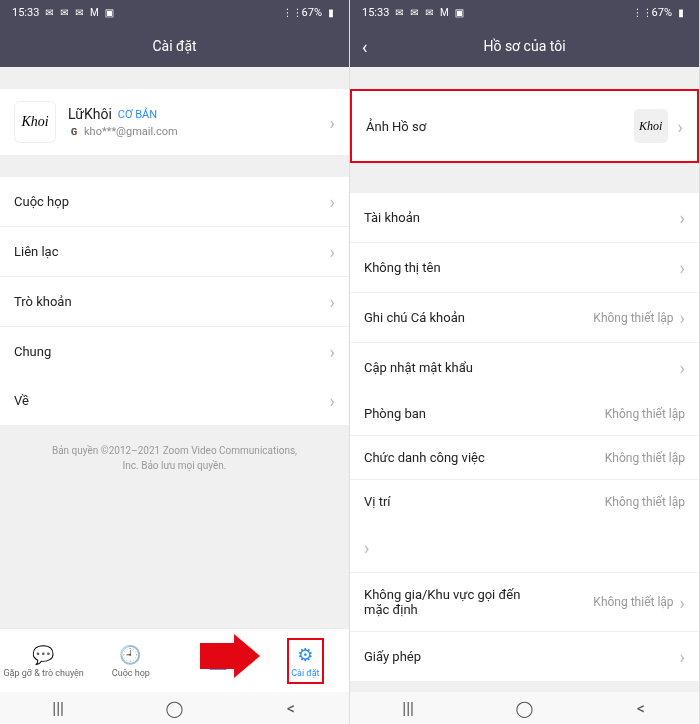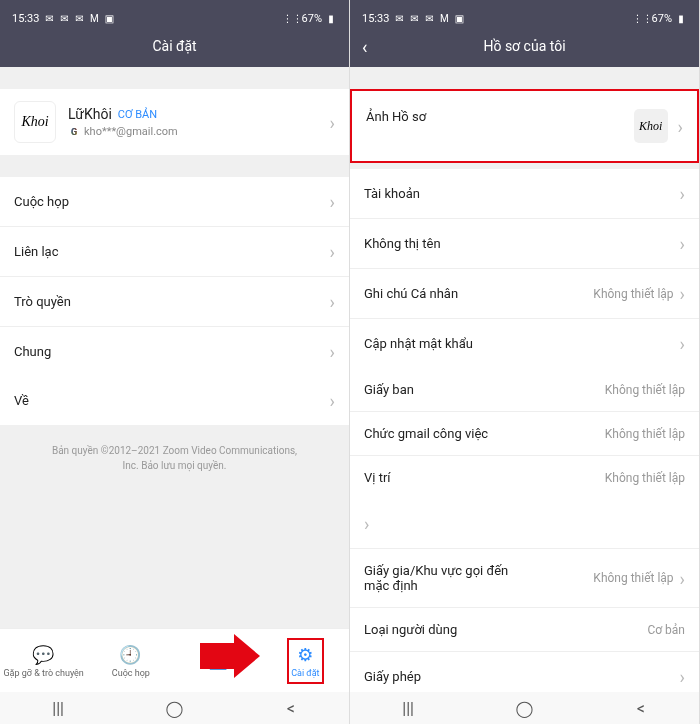--- a/index.html
+++ b/index.html
@@ -16,21 +16,21 @@
   height: 724px;
   background: #f0f0f0;
   position: relative;
   border-right: 1px solid #ddd;
 }
 .status-bar {
   background: #4a4a5c;
   color: #fff;
   height: 25px;
   display: flex;
-  align-items: flex-end;
+  align-items: center;
   justify-content: space-between;
   padding: 0 12px;
   font-size: 11px;
 }
 .status-left { display: flex; align-items: center; gap: 4px; }
 .status-right { display: flex; align-items: center; gap: 3px; }
 .status-icons { display: flex; gap: 3px; }
 .mini-icon { width: 12px; height: 12px; display: inline-flex; align-items: center; justify-content: center; font-size: 10px; }
 
 .app-header {
@@ -95,21 +95,21 @@
   border-bottom: 1px solid #eee;
   display: flex;
   align-items: center;
   justify-content: space-between;
   font-size: 13px;
   color: #222;
 }
 .setting-item:last-child { border-bottom: none; }
 .setting-value { color: #999; font-size: 12px; display:flex; align-items:center; gap:6px; }
 .group { background: #fff; }
-.group.tight { margin-top: 6px; }
+.group.tight { margin-top: 30px; }
 
 .copyright {
   text-align: center;
   font-size: 10px;
   color: #999;
   padding: 18px 46px;
   line-height: 1.5;
 }
 
 .bottom-nav {
@@ -174,20 +174,21 @@
   border-top: 22px solid transparent;
   border-bottom: 22px solid transparent;
   border-left: 26px solid #e30613;
 }
 
 .photo-row {
   background: #fff;
   margin-top: 22px;
   padding: 18px 14px;
   display: flex;
+  align-items: center;
   justify-content: space-between;
   border: 2px solid #e30613;
 }
 .photo-label { font-size: 13px; color: #222; }
 .photo-right { display: flex; align-items: center; gap: 10px; }
 .avatar-small {
   width: 34px; height: 34px;
   background: #f0f0f0;
   border-radius: 5px;
   display: flex; align-items: center; justify-content: center;
@@ -240,21 +241,21 @@
   <div class="settings-list">
     <div class="setting-item">
       <span>Cuộc họp</span>
       <span class="chevron">›</span>
     </div>
     <div class="setting-item">
       <span>Liên lạc</span>
       <span class="chevron">›</span>
     </div>
     <div class="setting-item">
-      <span>Trò quyền</span>
+      <span>Trò khoản</span>
       <span class="chevron">›</span>
     </div>
     <div class="setting-item">
       <span>Chung</span>
       <span class="chevron">›</span>
     </div>
   </div>
 
   <div class="group">
     <div class="setting-item">
@@ -338,72 +339,66 @@
             <span class="chevron">›</span>
           </span>
       </div>
       <div class="setting-item">
         <span>Không thị tên</span>
         <span class="setting-value">
             <span class="chevron">›</span>
           </span>
       </div>
       <div class="setting-item">
-        <span>Ghi chú Cá nhân</span>
+        <span>Ghi chú Cá khoản</span>
         <span class="setting-value">
             <span>Không thiết lập</span>
             <span class="chevron">›</span>
           </span>
       </div>
       <div class="setting-item">
         <span>Cập nhật mật khẩu</span>
         <span class="setting-value">
             <span class="chevron">›</span>
           </span>
       </div>
     </div>
 
     <div class="group">
       <div class="setting-item">
-        <span>Giấy ban</span>
+        <span>Phòng ban</span>
         <span class="setting-value">
             <span>Không thiết lập</span>
           </span>
       </div>
       <div class="setting-item">
-        <span>Chức gmail công việc</span>
+        <span>Chức danh công việc</span>
         <span class="setting-value">
             <span>Không thiết lập</span>
           </span>
       </div>
       <div class="setting-item">
         <span>Vị trí</span>
         <span class="setting-value">
             <span>Không thiết lập</span>
           </span>
       </div>
     </div>
 
     <div class="group">
       <div class="setting-item">
         <span class="setting-value">
             <span class="chevron">›</span>
           </span>
       </div>
       <div class="setting-item">
-        <span style="max-width:160px">Giấy gia/Khu vực gọi đến mặc định</span>
+        <span style="max-width:160px">Không gia/Khu vực gọi đến mặc định</span>
         <span class="setting-value">
             <span>Không thiết lập</span>
             <span class="chevron">›</span>
-          </span>
-      </div>
-      <div class="setting-item">
-        <span>Loại người dùng</span>
-        <span class="setting-value">
-            <span>Cơ bản</span>
           </span>
       </div>
       <div class="setting-item">
         <span>Giấy phép</span>
         <span class="setting-value">
             <span class="chevron">›</span>
           </span>
       </div>
     </div>
   </div>

